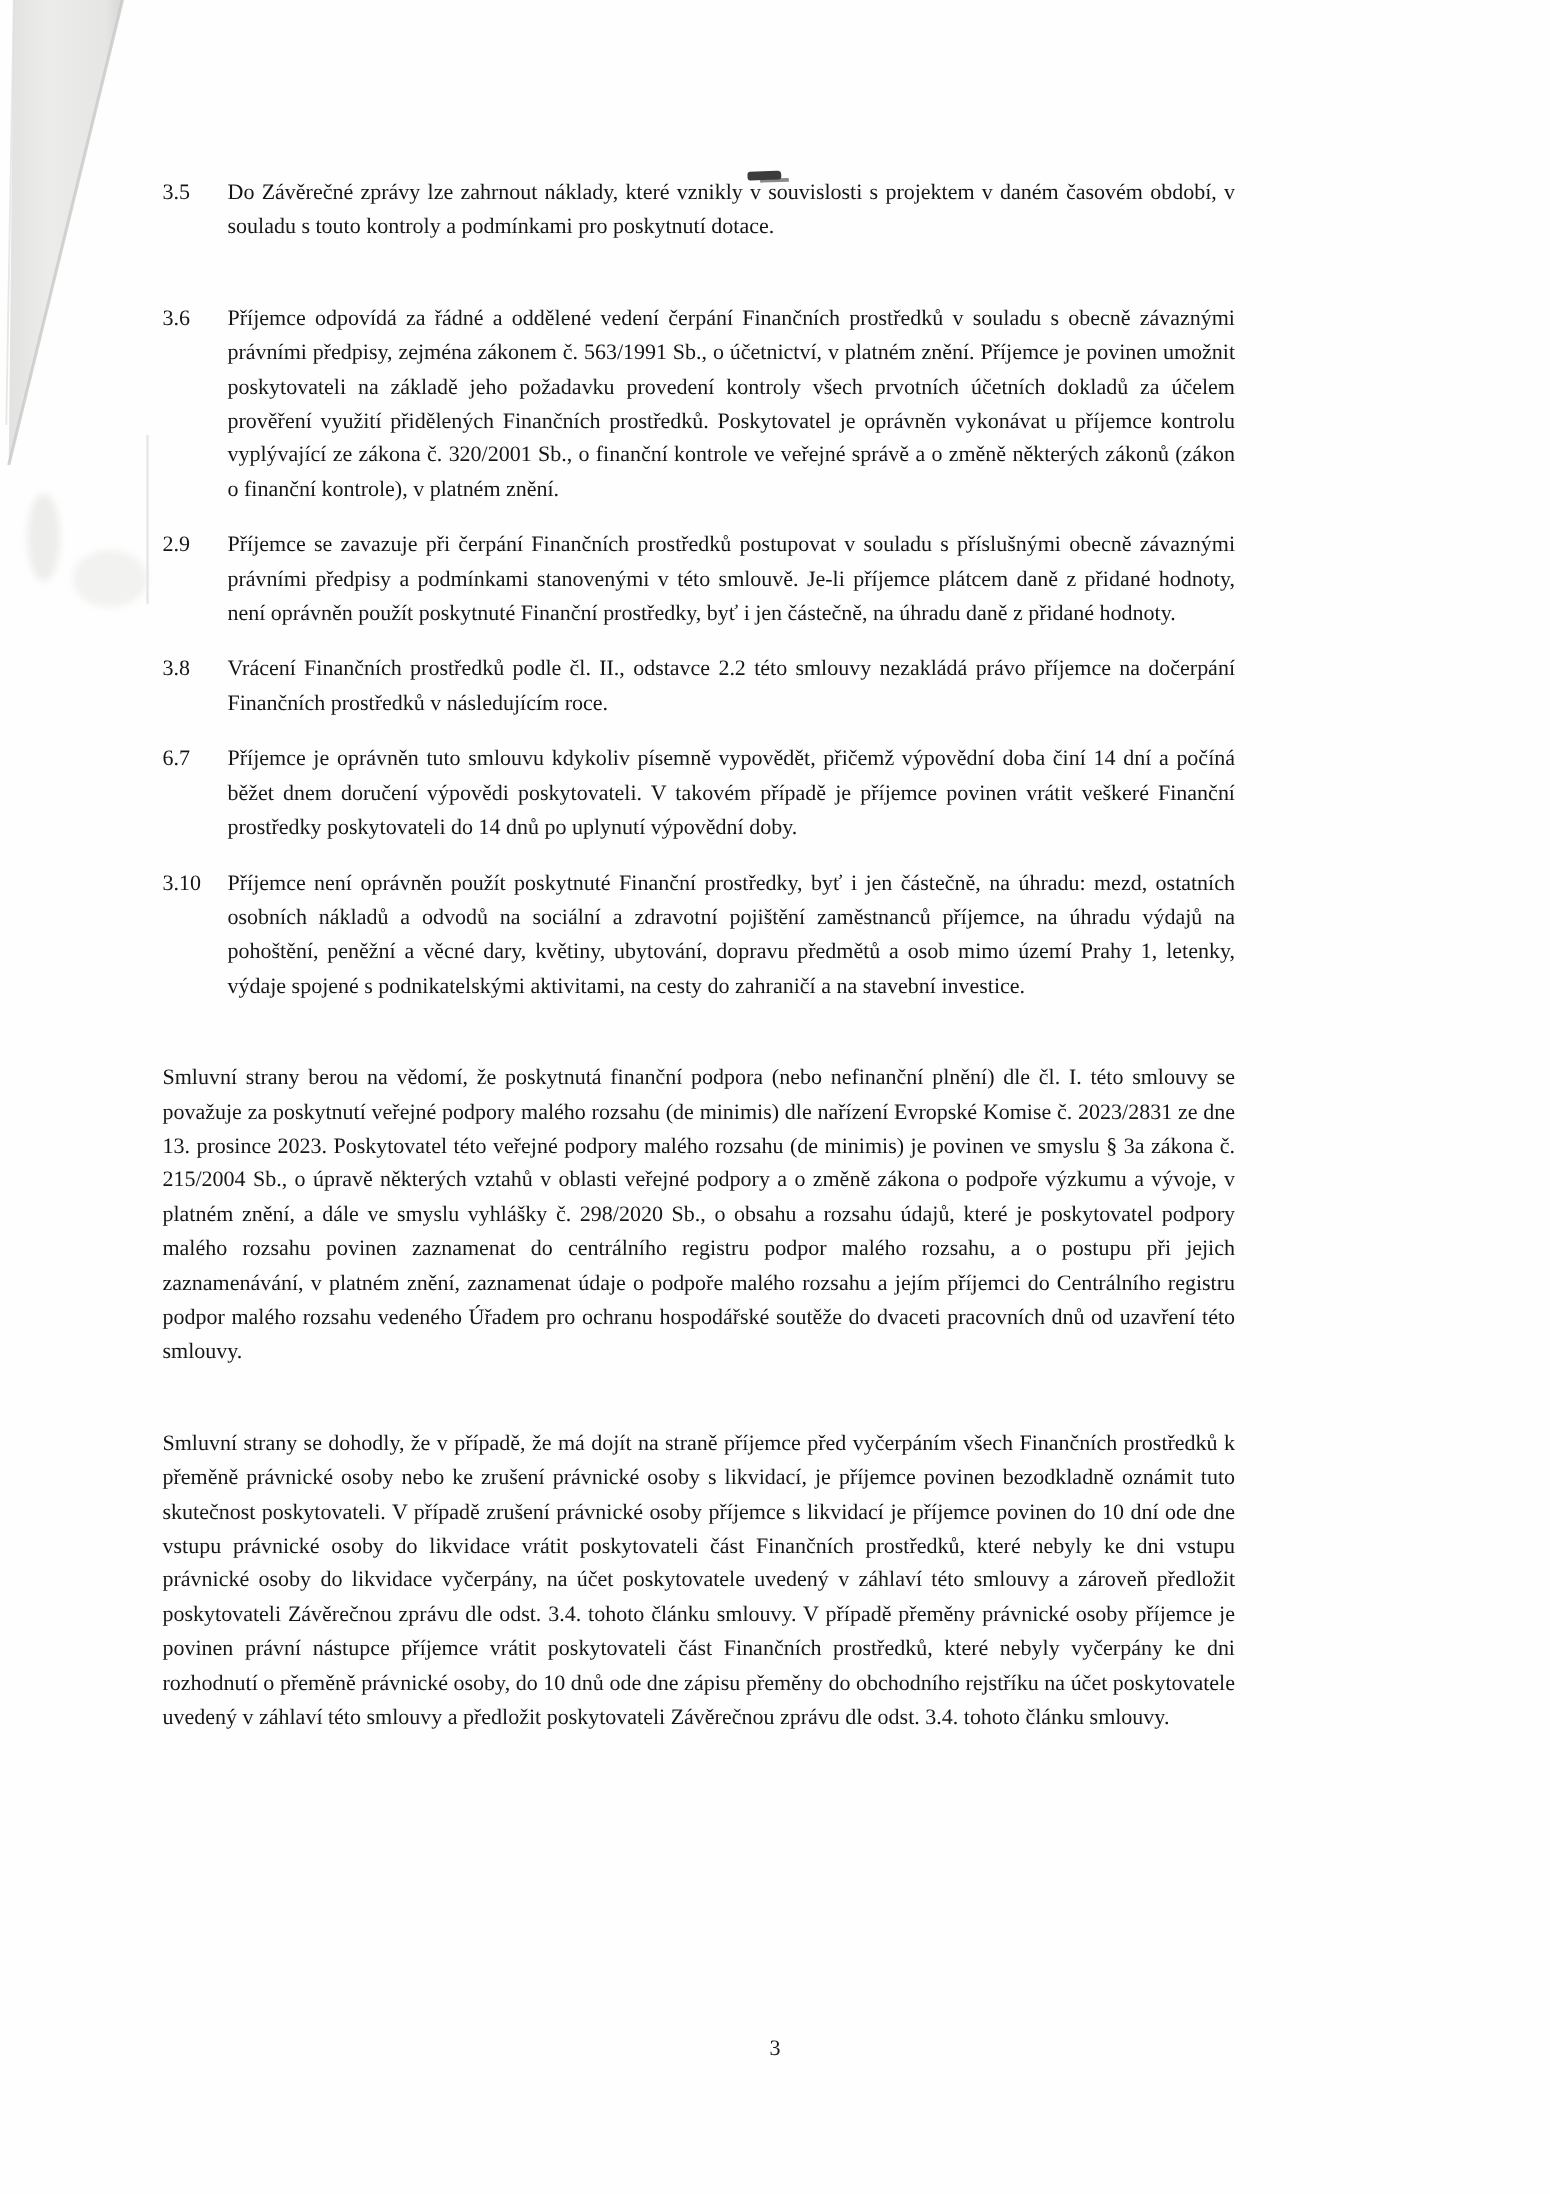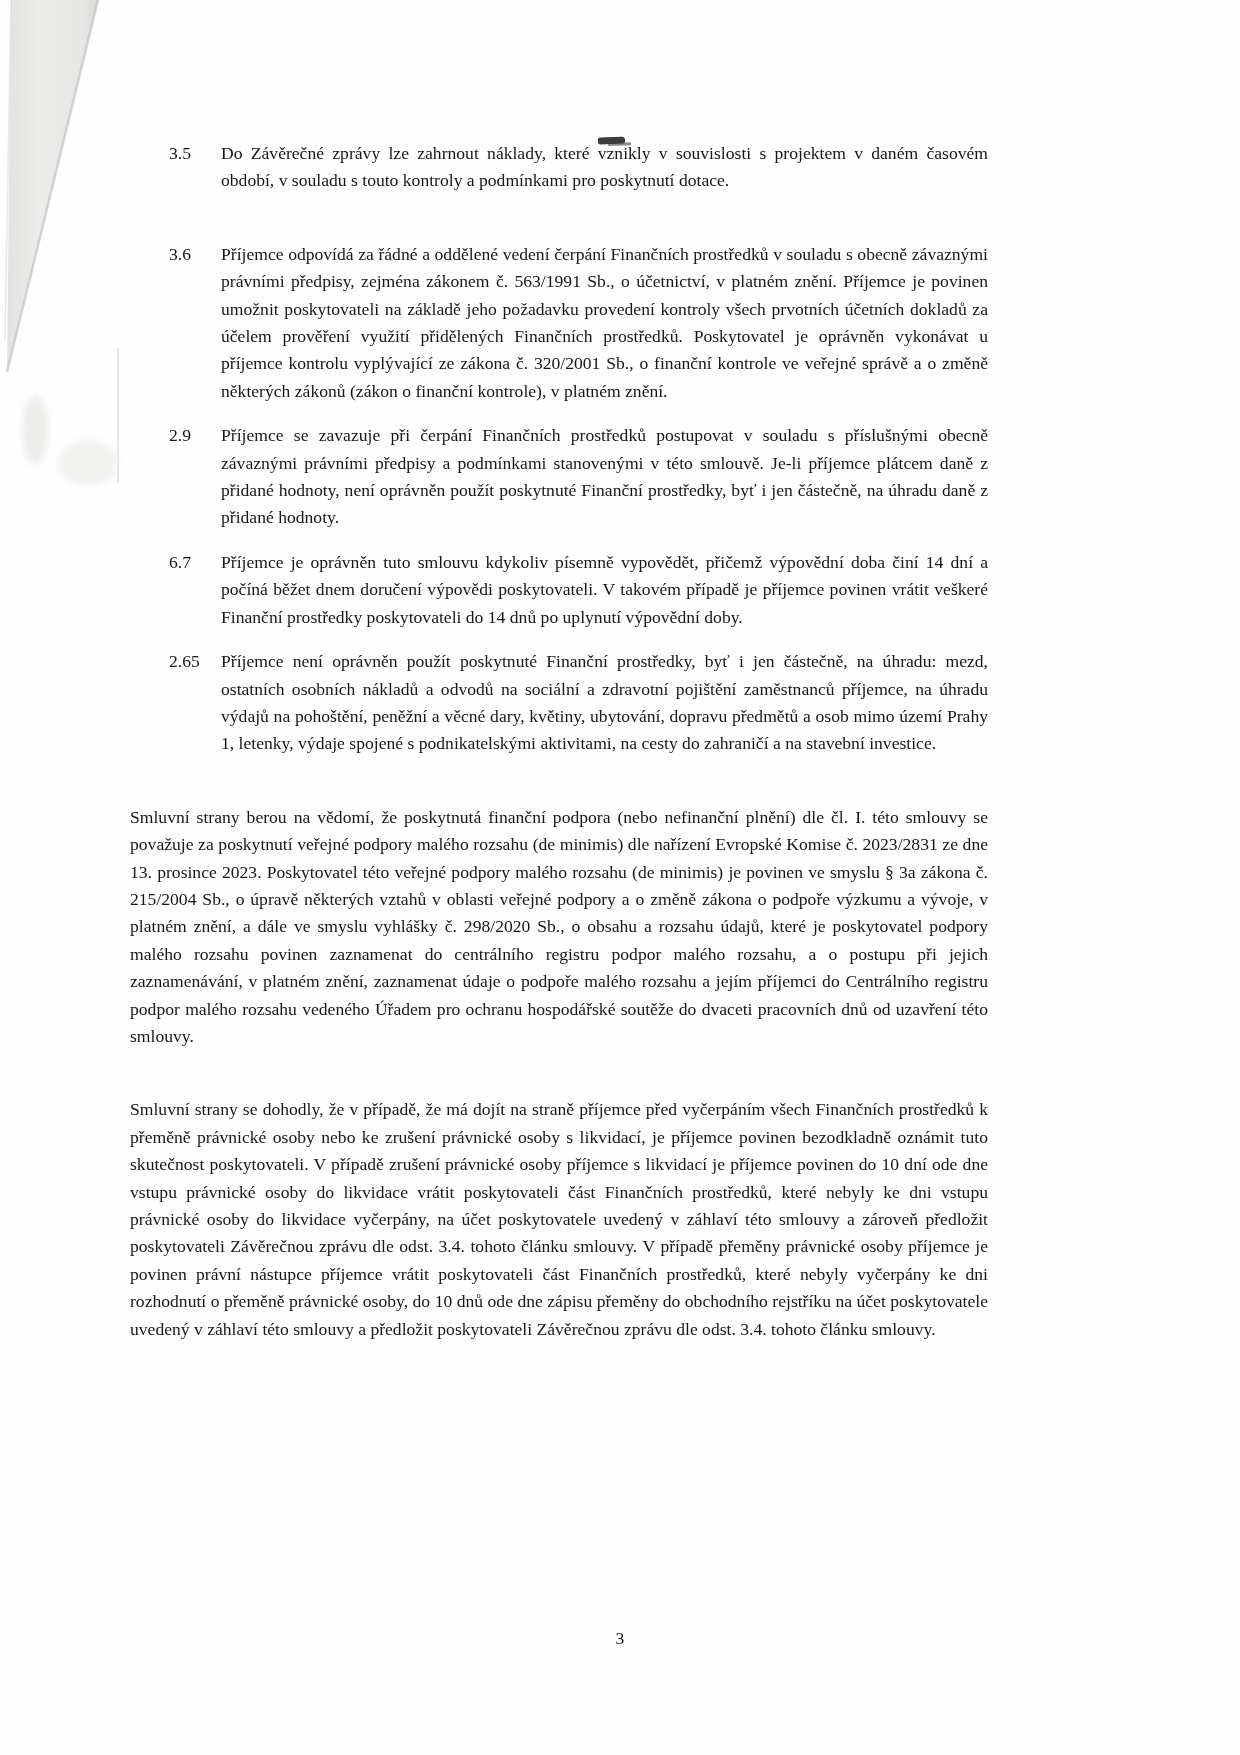--- a/index.html
+++ b/index.html
@@ -62,21 +62,20 @@
   .clause {
     display: flex;
     font-size: 17.6px;
     line-height: 27.4px;
   }
   .clause + .clause { margin-top: 17px; }
   .clause.g-lg { margin-top: 46px; font-family: Liberation Serif, serif; }
   .clause .num {
     flex: 0 0 52px;
     text-align: left;
-    margin-left: 39px;
   }
   .clause .txt {
     flex: 1 1 auto;
     text-align: justify;
     text-justify: inter-word;
   }
   .pagenum {
     position: absolute;
     left: 0;
     top: 1628px;
@@ -118,25 +117,29 @@
     </div>
       <div class="clause g-lg">
       <div class="num">3.6</div>
       <div class="txt">Příjemce odpovídá za řádné a oddělené vedení čerpání Finančních prostředků v souladu s obecně závaznými právními předpisy, zejména zákonem č. 563/1991 Sb., o účetnictví, v platném znění. Příjemce je povinen umožnit poskytovateli na základě jeho požadavku provedení kontroly všech prvotních účetních dokladů za účelem prověření využití přidělených Finančních prostředků. Poskytovatel je oprávněn vykonávat u příjemce kontrolu vyplývající ze zákona č. 320/2001 Sb., o finanční kontrole ve veřejné správě a o změně některých zákonů (zákon o finanční kontrole), v platném znění.</div>
     </div>
       <div class="clause">
       <div class="num">2.9</div>
       <div class="txt">Příjemce se zavazuje při čerpání Finančních prostředků postupovat v souladu s příslušnými obecně závaznými právními předpisy a podmínkami stanovenými v této smlouvě. Je-li příjemce plátcem daně z přidané hodnoty, není oprávněn použít poskytnuté Finanční prostředky, byť i jen částečně, na úhradu daně z přidané hodnoty.</div>
     </div>
       <div class="clause">
+      <div class="num">3.8</div>
+      <div class="txt">Vrácení Finančních prostředků podle čl. II., odstavce 2.2 této smlouvy nezakládá právo příjemce na dočerpání Finančních prostředků v následujícím roce.</div>
+    </div>
+      <div class="clause">
       <div class="num">6.7</div>
       <div class="txt">Příjemce je oprávněn tuto smlouvu kdykoliv písemně vypovědět, přičemž výpovědní doba činí 14 dní a počíná běžet dnem doručení výpovědi poskytovateli. V takovém případě je příjemce povinen vrátit veškeré Finanční prostředky poskytovateli do 14 dnů po uplynutí výpovědní doby.</div>
     </div>
       <div class="clause">
-      <div class="num">2.65</div>
+      <div class="num">3.10</div>
       <div class="txt">Příjemce není oprávněn použít poskytnuté Finanční prostředky, byť i jen částečně, na úhradu: mezd, ostatních osobních nákladů a odvodů na sociální a zdravotní pojištění zaměstnanců příjemce, na úhradu výdajů na pohoštění, peněžní a věcné dary, květiny, ubytování, dopravu předmětů a osob mimo území Prahy 1, letenky, výdaje spojené s podnikatelskými aktivitami, na cesty do zahraničí a na stavební investice.</div>
     </div>
       <div class="clause g-lg">
       <div class="txt">Smluvní strany berou na vědomí, že poskytnutá finanční podpora (nebo nefinanční plnění) dle čl. I. této smlouvy se považuje za poskytnutí veřejné podpory malého rozsahu (de minimis) dle nařízení Evropské Komise č. 2023/2831 ze dne 13. prosince 2023. Poskytovatel této veřejné podpory malého rozsahu (de minimis) je povinen ve smyslu § 3a zákona č. 215/2004 Sb., o úpravě některých vztahů v oblasti veřejné podpory a o změně zákona o podpoře výzkumu a vývoje, v platném znění, a dále ve smyslu  vyhlášky č. 298/2020 Sb., o obsahu a rozsahu údajů, které je poskytovatel podpory malého rozsahu povinen zaznamenat do centrálního registru podpor malého rozsahu, a o postupu při jejich zaznamenávání, v platném znění, zaznamenat údaje o podpoře malého rozsahu a jejím příjemci do Centrálního registru podpor malého rozsahu vedeného Úřadem pro ochranu hospodářské soutěže do dvaceti pracovních dnů od uzavření této smlouvy.</div>
     </div>
       <div class="clause g-lg">
       <div class="txt">Smluvní strany se dohodly, že v případě, že má dojít na straně příjemce před vyčerpáním všech Finančních prostředků k přeměně právnické osoby nebo ke zrušení právnické osoby s likvidací, je příjemce povinen bezodkladně oznámit tuto skutečnost poskytovateli. V případě zrušení právnické osoby příjemce s likvidací je příjemce povinen do 10 dní ode dne vstupu právnické osoby do likvidace vrátit poskytovateli část Finančních prostředků, které nebyly ke dni vstupu právnické osoby do likvidace vyčerpány, na účet poskytovatele uvedený v záhlaví této smlouvy a zároveň předložit poskytovateli Závěrečnou zprávu dle odst. 3.4. tohoto článku smlouvy. V případě přeměny právnické osoby příjemce je povinen právní nástupce příjemce vrátit poskytovateli část Finančních prostředků, které nebyly vyčerpány ke dni rozhodnutí o přeměně právnické osoby, do 10 dnů ode dne zápisu přeměny do obchodního rejstříku na účet poskytovatele uvedený v záhlaví této smlouvy a předložit poskytovateli Závěrečnou zprávu dle odst. 3.4. tohoto článku smlouvy.</div>
     </div>
     </main>
 

